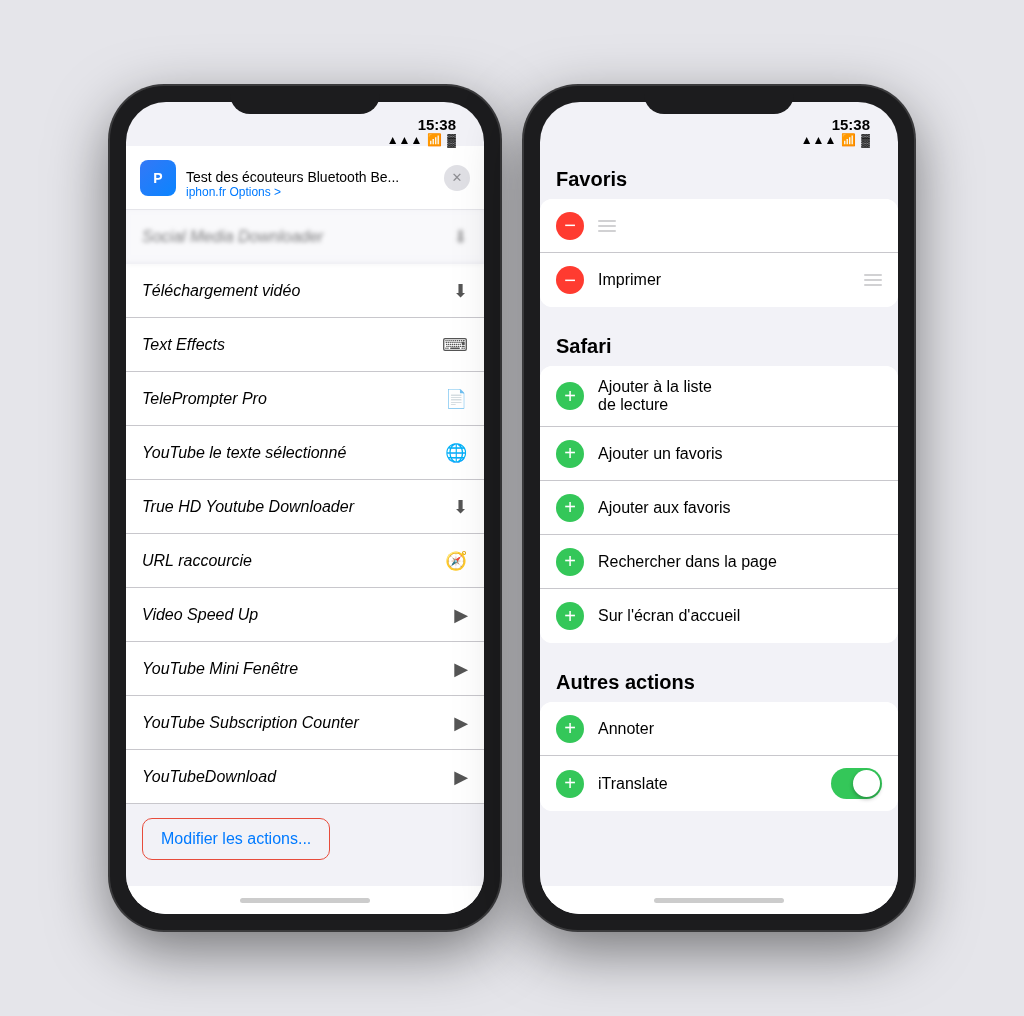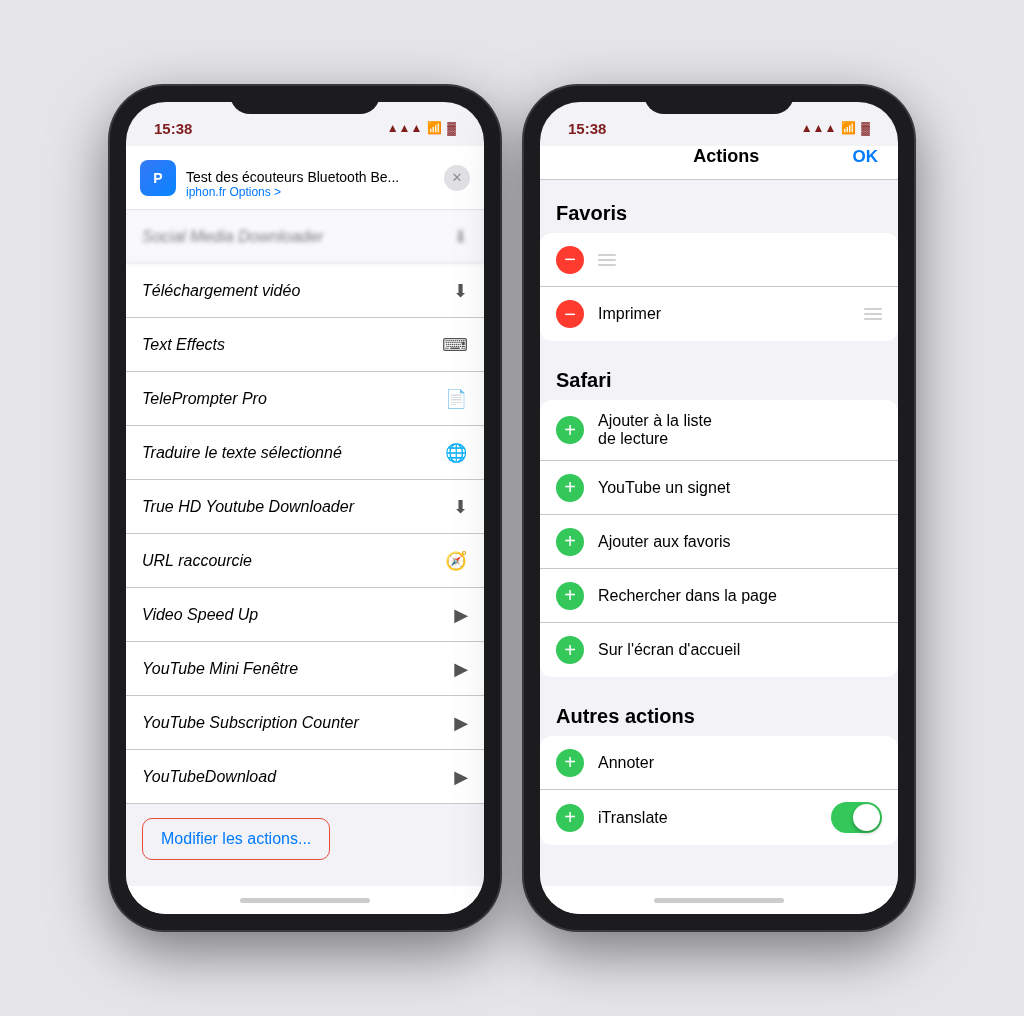--- a/index.html
+++ b/index.html
@@ -45,29 +45,30 @@
       transform: translateX(-50%);
       width: 150px;
       height: 28px;
       background: #1c1c1e;
       border-radius: 0 0 20px 20px;
       z-index: 10;
     }
     .status-bar {
       display: flex;
       justify-content: space-between;
-      align-items: center;
+      align-items: flex-end;
       padding: 14px 28px 6px;
       font-size: 15px;
       font-weight: 600;
-      color: #7f1d1d;
+      color: #000000;
       flex-shrink: 0;
       height: 44px;
       position: relative;
       z-index: 5;
+      flex-direction: column;
     }
     .status-bar .time { font-weight: 700; font-size: 15px; }
     .status-icons { display: flex; align-items: center; gap: 5px; font-size: 12px; }
 
     
     .share-header {
       background: #fff;
       border-bottom: 1px solid #e5e5ea;
       padding: 10px 14px;
       display: flex;
@@ -298,21 +299,21 @@
         </div>
         <div class="list-item">
           <span class="list-item-text">Text Effects</span>
           <span class="list-item-icon">⌨</span>
         </div>
         <div class="list-item">
           <span class="list-item-text">TelePrompter Pro</span>
           <span class="list-item-icon">📄</span>
         </div>
         <div class="list-item">
-          <span class="list-item-text">Traduire le texte sélectionné</span>
+          <span class="list-item-text">YouTube le texte sélectionné</span>
           <span class="list-item-icon">🌐</span>
         </div>
         <div class="list-item">
           <span class="list-item-text">True HD Youtube Downloader</span>
           <span class="list-item-icon">⬇</span>
         </div>
         <div class="list-item">
           <span class="list-item-text">URL raccourcie</span>
           <span class="list-item-icon">🧭</span>
         </div>
@@ -351,25 +352,20 @@
 
       <div class="status-bar">
         <span class="time">15:38</span>
         <div class="status-icons">
           <span>▲▲▲</span>
           <span>📶</span>
           <span>▓</span>
         </div>
       </div>
 
-      <div class="actions-header">
-        <div style="width:40px;"></div>
-        <span class="actions-title">Actions</span>
-        <span class="actions-ok">OK</span>
-      </div>
 
       <div class="actions-scroll">
 
         <div class="section-group">
           <div class="section-header">
             <span>Favoris</span>
           </div>
           <div style="margin: 0 0 2px 0; border-radius: 12px; overflow: hidden; background:#fff;">
             <div class="action-item">
               <div class="circle-btn red">−</div>
@@ -395,21 +391,21 @@
           <div class="section-header">
             <span>Safari</span>
           </div>
           <div style="border-radius: 12px; overflow: hidden; background:#fff;">
             <div class="action-item">
               <div class="circle-btn green">+</div>
               <span class="action-label">Ajouter à la liste<br>de lecture</span>
             </div>
             <div class="action-item">
               <div class="circle-btn green">+</div>
-              <span class="action-label">YouTube un signet</span>
+              <span class="action-label">Ajouter un favoris</span>
             </div>
             <div class="action-item">
               <div class="circle-btn green">+</div>
               <span class="action-label">Ajouter aux favoris</span>
             </div>
             <div class="action-item">
               <div class="circle-btn green">+</div>
               <span class="action-label">Rechercher dans la page</span>
             </div>
             <div class="action-item" style="border-bottom: none;">

